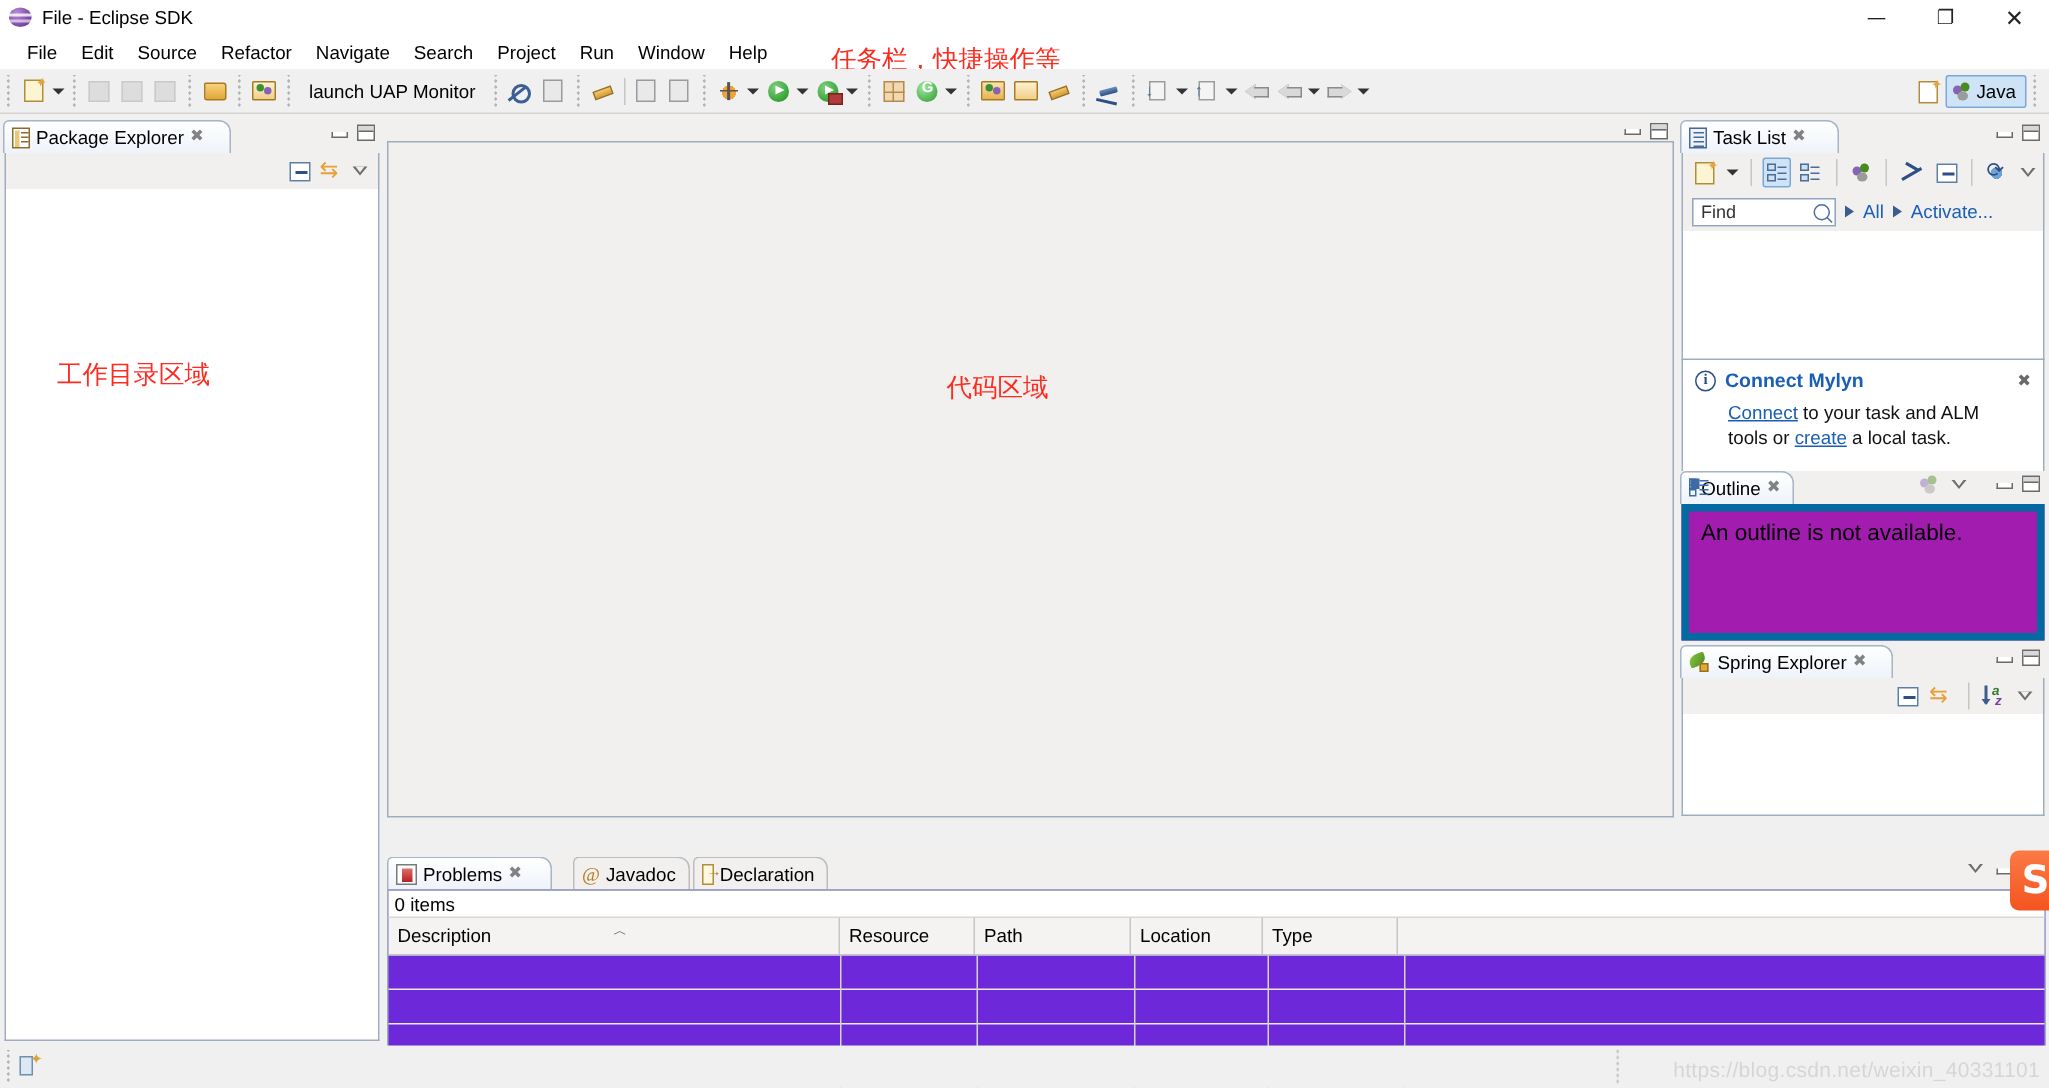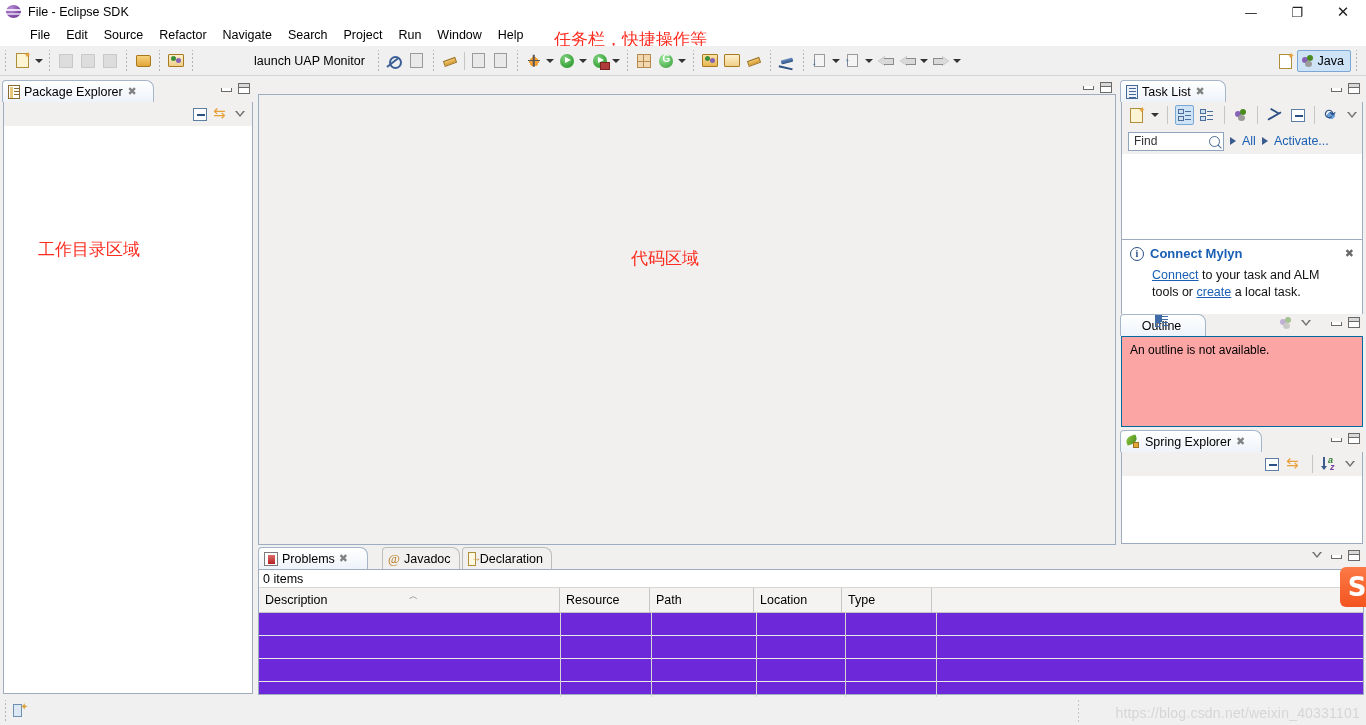--- a/index.html
+++ b/index.html
@@ -46,21 +46,21 @@
   .win-buttons { position: absolute; right: 0; top: 0; height: 24px; display: flex; }
   .win-btn {
     width: 46px; height: 24px; display: flex; align-items: center; justify-content: center;
     font-size: 13px; color: #222; font-family: "DejaVu Sans", sans-serif;
   }
   .win-btn.close-btn { font-size: 15px; }
 
   
   .menubar {
     position: absolute; left: 0; top: 24px; width: 1366px; height: 22px;
-    background: #ffffff; display: flex; align-items: center; padding-left: 22px;
+    background: #ffffff; display: flex; align-items: center; padding-left: 10px;
   }
   .menu-item {
     padding: 2px 8px; font-size: 12.5px; color: #000; white-space: nowrap;
   }
 
   
   .annot {
     position: absolute;
     color: #fc2c20;
     font-family: "DejaVu Sans", sans-serif;
@@ -90,21 +90,21 @@
     width: 22px; height: 22px; display: flex; align-items: center; justify-content: center;
     position: relative;
   }
   .tb-arrow {
     width: 11px; height: 22px; display: flex; align-items: center; justify-content: center;
   }
   .tb-arrow:after {
     content: ""; border-left: 4px solid transparent; border-right: 4px solid transparent;
     border-top: 4px solid #333;
   }
-  .tb-label { font-size: 12.5px; padding: 0 8px; white-space: nowrap; margin-left: 48px; }
+  .tb-label { font-size: 12.5px; padding: 0 8px; white-space: nowrap; }
   .persp-area {
     position: absolute; right: 0; top: 46px; height: 30px; display: flex; align-items: center;
   }
   .persp-btn {
     display: flex; align-items: center; gap: 3px;
     border: 1px solid #7ba7d7; background: #cfe3f7;
     padding: 1px 6px 1px 3px; height: 22px; border-radius: 2px;
   }
   .persp-btn span { font-size: 12.5px; }
   .persp-open {
@@ -238,21 +238,21 @@
     background: linear-gradient(#6d8fc0,#2c4f86); border-radius: 1px;
   }
   .ic-pen-blue:after {
     content:""; position:absolute; left:1px; top:0px; width:14px; height:13px;
     border-bottom: 2px solid #2c4f86; transform: rotate(28deg);
   }
 
   
   .panel { position: absolute; background: #f1f0ee; }
   .panel-tabbar {
-    height: 22px; position: relative; text-align: center;
+    height: 22px; position: relative;
   }
   .vtab {
     position: absolute; left: 0; top: 0; height: 22px;
     display: flex; align-items: center; gap: 4px;
     padding: 0 8px 0 5px;
     background: linear-gradient(#ffffff, #eef3fa);
     border: 1px solid #a6b6c8; border-bottom: none;
     border-radius: 4px 8px 0 0;
     font-size: 12.5px;
   }
@@ -378,22 +378,22 @@
   }
   .mylyn-text a { color: #1a5fb4; text-decoration: underline; }
   .mylyn-close {
     position: absolute; right: 8px; top: 7px; font-size: 11px; color: #6a6a6a;
   }
 
   
   #outline { left: 1120px; top: 314px; width: 244px; height: 114px; }
   #outline .ol-body {
     position: absolute; left: 1px; top: 22px; right: 1px; bottom: 1px;
-    background: #fca5a5; border: 1px solid #0369a1;
-    padding: 6px 8px; font-size: 12px;
+    background: #a21caf; border: 5px solid #0369a1;
+    padding: 6px 8px; font-size: 15px;
   }
   #outline .ol-tools {
     position: absolute; right: 52px; top: 3px; display: flex; gap: 8px; align-items: center;
   }
 
   
   #spring-explorer { left: 1120px; top: 430px; width: 244px; height: 115px; }
   #spring-explorer .se-toolstrip {
     position: absolute; left: 1px; top: 22px; right: 1px; height: 24px;
     background: #f1f0ee; border-left: 1px solid #9dadbf; border-right: 1px solid #9dadbf;
@@ -408,21 +408,21 @@
   }
   .ic-sortaz .a { position: absolute; left: 5px; top: -2px; color: #2f7d32; font-weight: bold; }
   .ic-sortaz .z { position: absolute; left: 7px; top: 5px; color: #7b3fa0; font-weight: bold; }
   .ic-sortaz .ar { position: absolute; left: 0px; top: 0px; width: 1.5px; height: 12px; background: #3b5c8c; }
   .ic-sortaz .ar:after {
     content:""; position:absolute; left:-2.5px; top:9px;
     border-left: 3.5px solid transparent; border-right: 3.5px solid transparent; border-top: 4px solid #3b5c8c;
   }
 
   
-  #problems { left: 258px; top: 547px; width: 1106px; height: 148px; padding-left: 20px; }
+  #problems { left: 258px; top: 571px; width: 1106px; height: 148px; padding-left: 20px; }
   #problems .pb-tabs {
     position: absolute; left: 0; top: 0; height: 22px; display: flex;
   }
   #problems .pb-body {
     position: absolute; left: 0; top: 22px; right: 0; bottom: 0;
     background: #6d28d9; border: 1px solid #9dadbf;
   }
   .items-count {
     height: 18px; line-height: 18px; font-size: 12.5px; padding-left: 4px;
     background: #fff; border-bottom: 1px solid #d7d7d7;
@@ -843,21 +843,21 @@
       <span class="mylyn-close">✖</span>
       <div class="mylyn-text">
         <a href="#">Connect</a><span> to your task and ALM</span><br>
         <span>tools or </span><a href="#">create</a><span> a local task.</span>
       </div>
     </div>
   </div>
 
   <div class="panel" id="outline">
     <div class="panel-tabbar">
-      <div class="vtab" style="width:86px;flex-direction:column;">
+      <div class="vtab" style="width:76px;">
         <span class="ic ic-outline">
             <i class="sq"></i>
             <i class="sq2"></i>
             <i class="r1"></i>
           </span>
         <span>Outline</span>
         <span class="tab-close">✖</span>
       </div>
       <div class="ol-tools">
         <span class="ic ic-people" style="opacity:.45">

